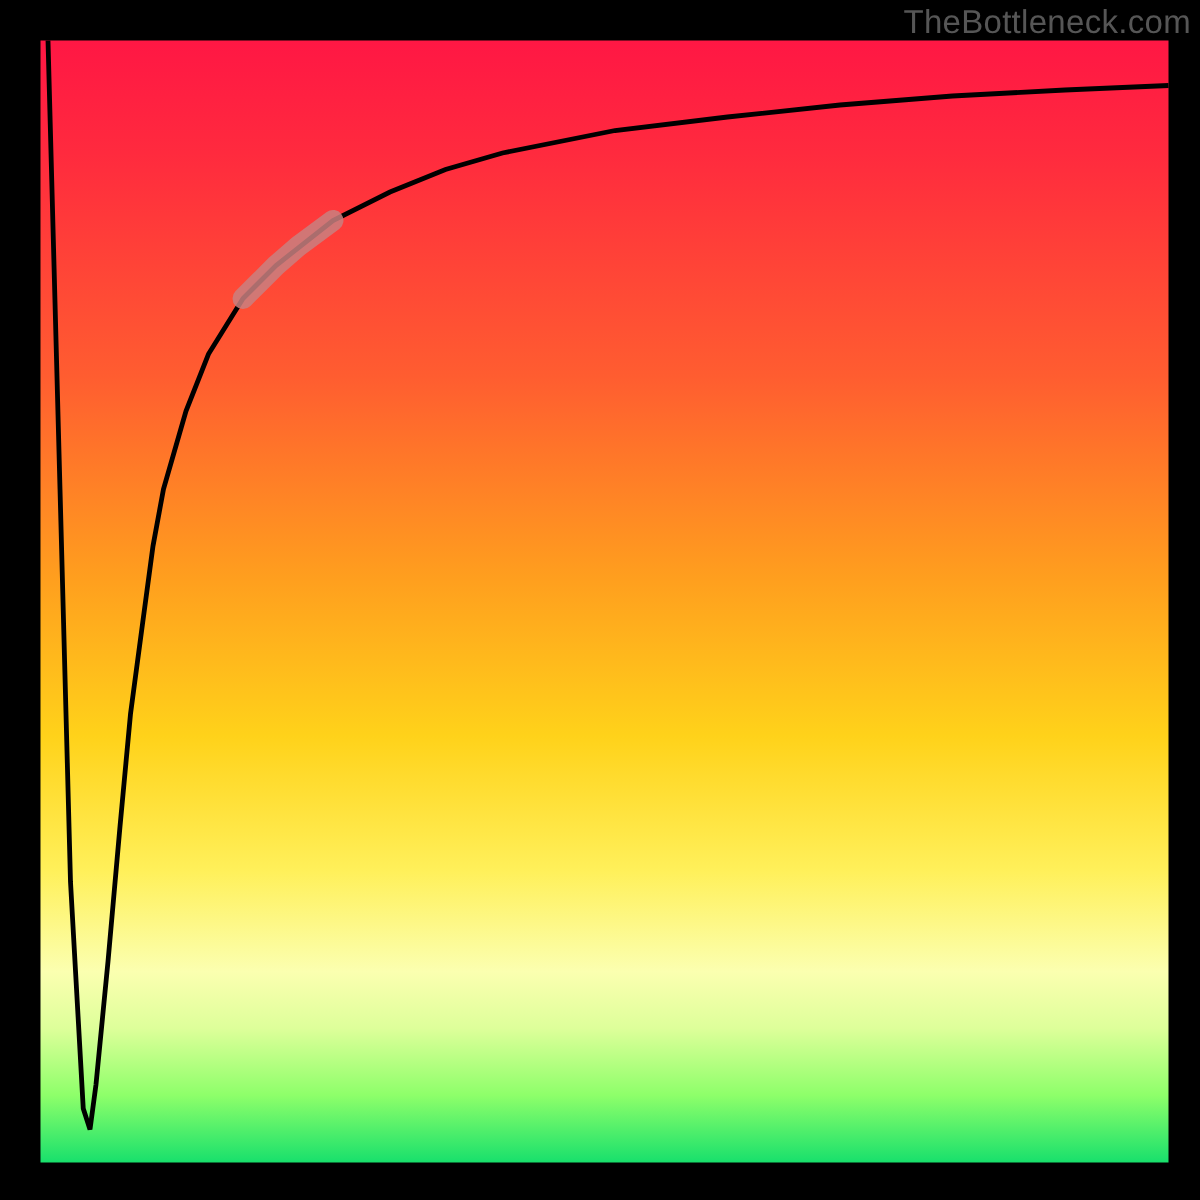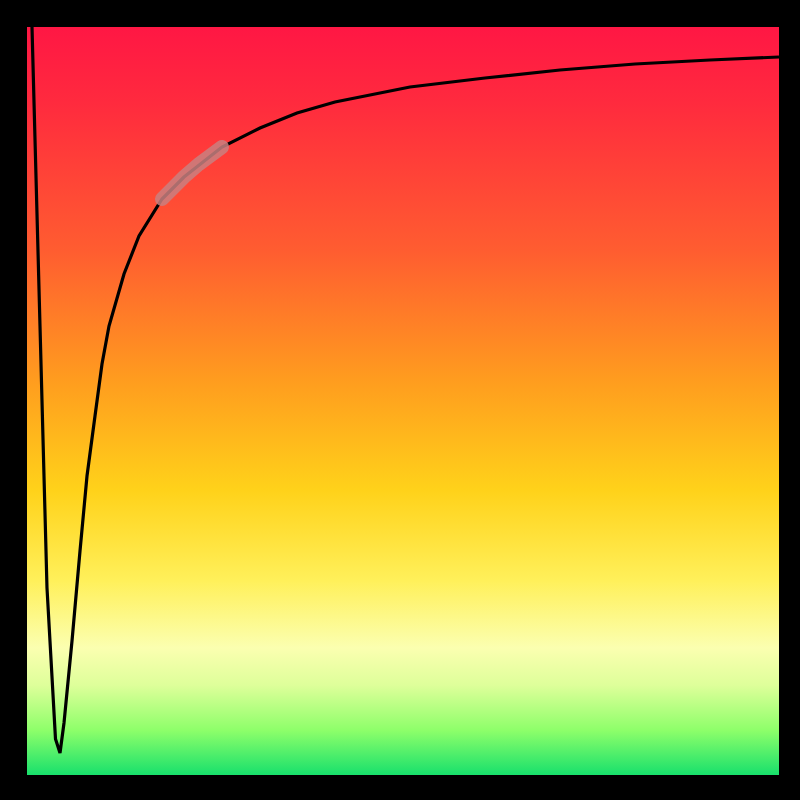--- a/index.html
+++ b/index.html
@@ -93,14 +93,15 @@
                L 752 30"></path>
       <path fill="none" stroke="#c98080" stroke-width="14" stroke-linecap="round" opacity="0.85" d="M 135 172
                L 146 161
                L 157 150
                L 172 137
                L 195 120"></path>
     </svg>
 
   </div>
 
+  <div class="watermark">TheBottleneck.com</div>
 
 </div>
 
 </body></html>

